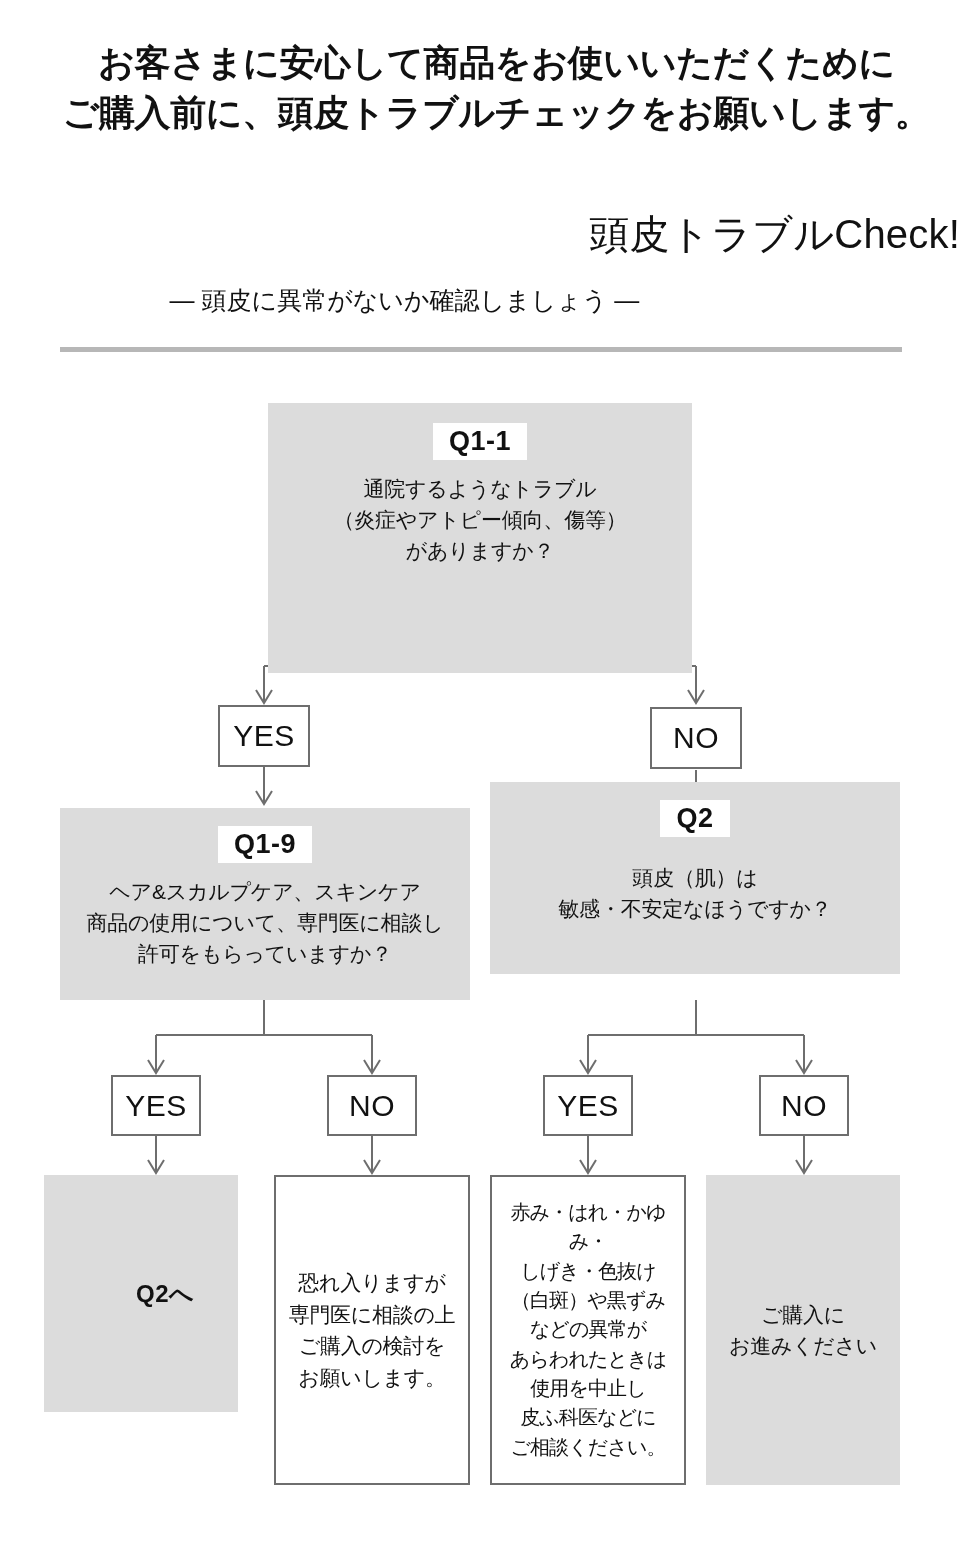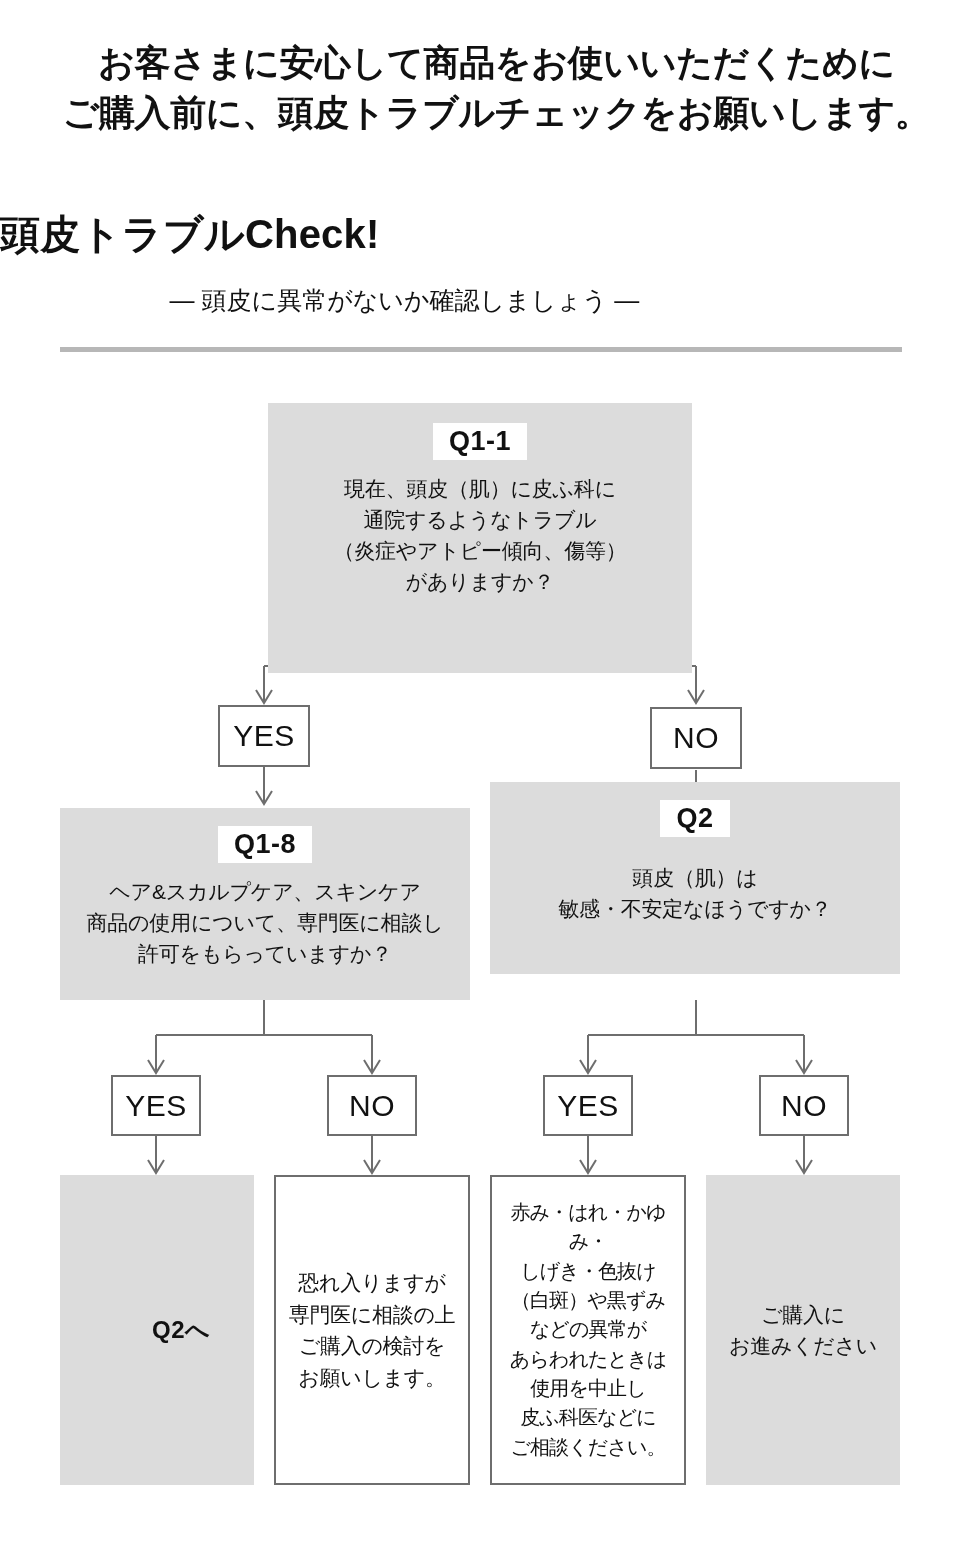--- a/index.html
+++ b/index.html
@@ -19,22 +19,22 @@
   .headline{
     position:absolute;left:0;top:38px;width:960px;
     text-align:center;
     font-size:36px;font-weight:bold;line-height:1.38;
     letter-spacing:-0.4px;
   }
   .headline .hl-line{display:block;white-space:nowrap;margin-left:33px;}
 
   .maintitle{
     position:absolute;left:0;top:212px;width:960px;
-    text-align:left;
-    font-size:40px;font-weight:bold;line-height:1.1;
+    text-align:right;
+    font-size:40px;font-weight:normal;line-height:1.1;
     letter-spacing:0.2px;
   }
   .subtitle{
     position:absolute;left:0;top:285px;width:809px;
     text-align:center;
     font-size:25px;font-weight:400;line-height:1.2;
   }
   .divider{
     position:absolute;left:60px;top:347px;width:842px;height:5px;
     background:#b7b7b7;
@@ -158,33 +158,32 @@
       <path d="M580,1160 L588,1173 L596,1160"></path>
       <path d="M796,1160 L804,1173 L812,1160"></path>
     </g>
   </svg>
 
   <div class="qbox" style="left:268px;top:403px;width:424px;height:270px;">
     <div style="margin-top:20px;">
       <span class="qtag">Q1-1</span>
     </div>
     <div class="qtext" style="margin-top:14px;">
-      <div>現在、頭皮（肌）に皮ふ科に</div>
       <div>通院するようなトラブル</div>
       <div>（炎症やアトピー傾向、傷等）</div>
       <div>がありますか？</div>
     </div>
   </div>
 
   <div class="ynbox" style="left:218px;top:705px;width:92px;height:62px;">YES</div>
   <div class="ynbox" style="left:650px;top:707px;width:92px;height:62px;">NO</div>
 
   <div class="qbox" style="left:60px;top:808px;width:410px;height:192px;">
     <div style="margin-top:18px;">
-      <span class="qtag">Q1-8</span>
+      <span class="qtag">Q1-9</span>
     </div>
     <div class="qtext" style="margin-top:14px;">
       <div>ヘア&amp;スカルプケア、スキンケア</div>
       <div>商品の使用について、専門医に相談し</div>
       <div>許可をもらっていますか？</div>
     </div>
   </div>
 
   <div class="qbox" style="left:490px;top:782px;width:410px;height:192px;">
     <div style="margin-top:18px;">
@@ -194,21 +193,21 @@
       <div>頭皮（肌）は</div>
       <div>敏感・不安定なほうですか？</div>
     </div>
   </div>
 
   <div class="ynbox" style="left:111px;top:1075px;width:90px;height:61px;">YES</div>
   <div class="ynbox" style="left:327px;top:1075px;width:90px;height:61px;">NO</div>
   <div class="ynbox" style="left:543px;top:1075px;width:90px;height:61px;">YES</div>
   <div class="ynbox" style="left:759px;top:1075px;width:90px;height:61px;">NO</div>
 
-  <div class="resbox-gray" style="left:60px;top:1175px;width:194px;height:310px;padding-left:48px;">
+  <div class="resbox-gray" style="left:44px;top:1175px;width:194px;height:237px;padding-left:48px;">
     <div class="restext bold-ish">
       <div>Q2へ</div>
     </div>
   </div>
 
   <div class="resbox-white" style="left:490px;top:1175px;width:196px;height:310px;">
     <div class="restext small">
       <div>赤み・はれ・かゆみ・</div>
       <div>しげき・色抜け</div>
       <div>（白斑）や黒ずみ</div>

